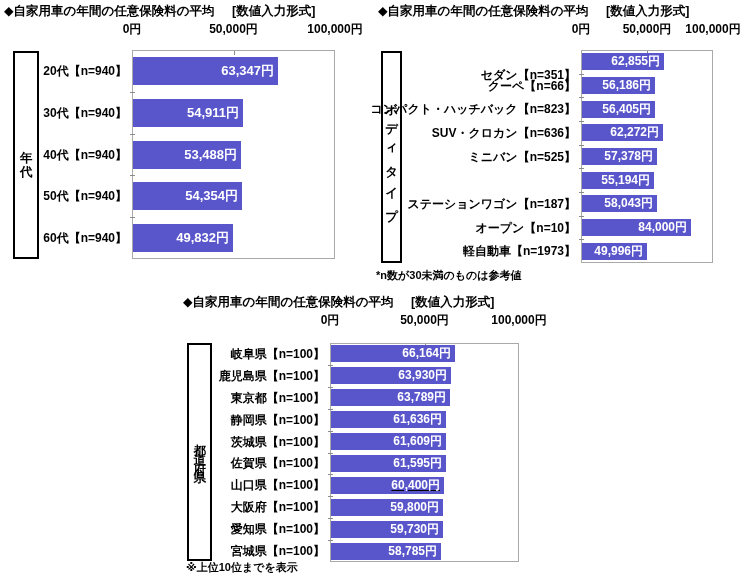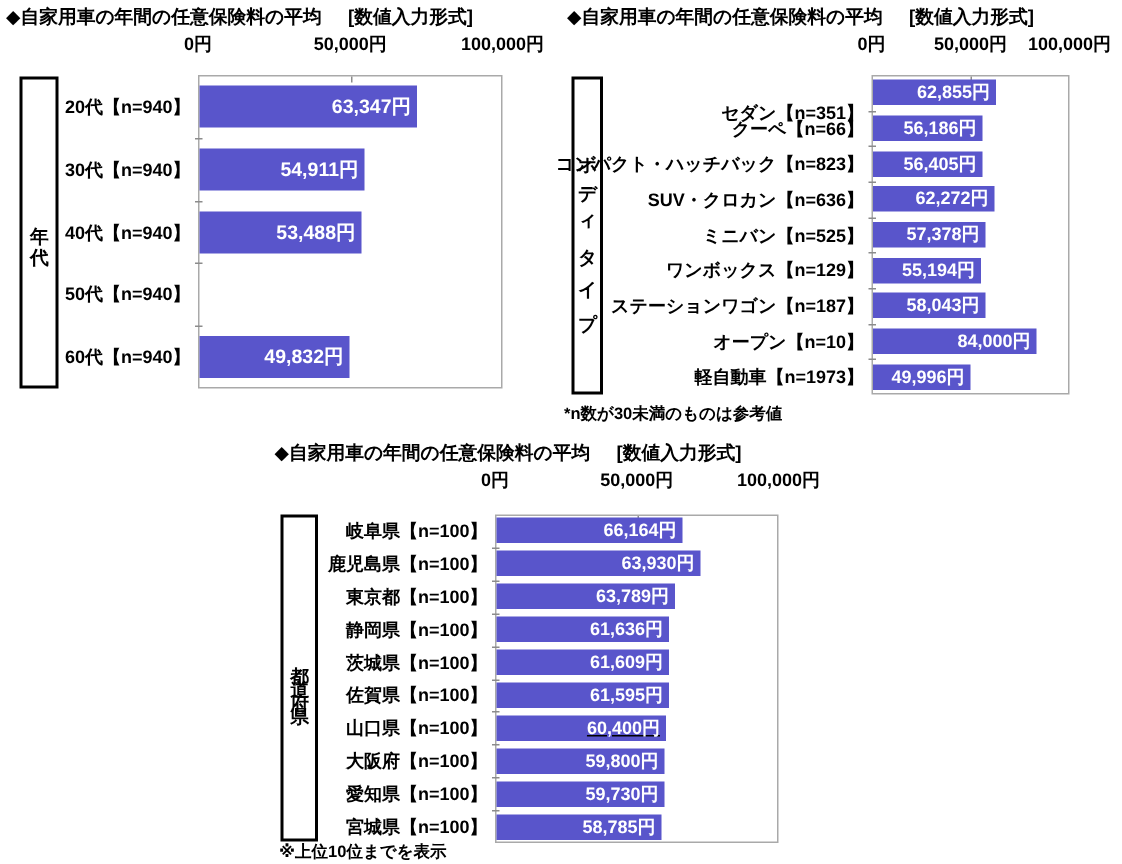--- a/index.html
+++ b/index.html
@@ -42,20 +42,23 @@
           <span class="val" style="font-size: 13px; color: rgb(255, 255, 255);">63,347円</span>
         </div>
         <div class="bar" style="left: 0px; top: 47.7px; width: 110px; height: 28px; background: rgb(89, 85, 203);">
           <span class="val" style="font-size: 13px; color: rgb(255, 255, 255);">54,911円</span>
         </div>
         <div class="tick-row" style="left: -3px; top: 40.8px; background: rgb(140, 140, 140);"></div>
         <div class="bar" style="left: 0px; top: 89.5px; width: 108px; height: 28px; background: rgb(89, 85, 203);">
           <span class="val" style="font-size: 13px; color: rgb(255, 255, 255);">53,488円</span>
         </div>
         <div class="tick-row" style="left: -3px; top: 82.6px; background: rgb(140, 140, 140);"></div>
+        <div class="bar" style="left: 0px; top: 131.3px; width: 109px; height: 28px; background: rgb(89, 85, 203);">
+          <span class="val" style="font-size: 13px; color: rgb(255, 255, 255);">54,354円</span>
+        </div>
         <div class="tick-row" style="left: -3px; top: 124.4px; background: rgb(140, 140, 140);"></div>
         <div class="bar" style="left: 0px; top: 173.1px; width: 100px; height: 28px; background: rgb(89, 85, 203);">
           <span class="val" style="font-size: 13px; color: rgb(255, 255, 255);">49,832円</span>
         </div>
         <div class="tick-row" style="left: -3px; top: 166.2px; background: rgb(140, 140, 140);"></div>
       </div>
 
   <div class="axl" style="left: 132px; top: 21px;">0円</div>
       <div class="axl" style="left: 233.5px; top: 21px;">50,000円</div>
       <div class="axl" style="left: 335px; top: 21px;">100,000円</div>
@@ -114,40 +117,39 @@
       </div>
     <div class="foot" id="foot-1" style="left: 376px; top: 268px;">*n数が30未満のものは参考値</div>
   <div class="axl" style="left: 581px; top: 21px;">0円</div>
       <div class="axl" style="left: 647px; top: 21px;">50,000円</div>
       <div class="axl" style="left: 713px; top: 21px;">100,000円</div>
       <div class="cat" style="right: 172px; top: 67px;">セダン【n=351】</div>
       <div class="cat" style="right: 172px; top: 77.5px;">クーペ【n=66】</div>
       <div class="cat" style="right: 172px; top: 101.167px;">コンパクト・ハッチバック【n=823】</div>
       <div class="cat" style="right: 172px; top: 124.833px;">SUV・クロカン【n=636】</div>
       <div class="cat" style="right: 172px; top: 148.5px;">ミニバン【n=525】</div>
-      <div class="cat" style="right: 172px; top: 172.167px;">ワンボックス【n=129】</div>
       <div class="cat" style="right: 172px; top: 195.833px;">ステーションワゴン【n=187】</div>
       <div class="cat" style="right: 172px; top: 219.5px;">オープン【n=10】</div>
       <div class="cat" style="right: 172px; top: 243.167px;">軽自動車【n=1973】</div>
     </section>
 
   <section class="chart">
     <div class="title" id="title-2" style="left: 183px; top: 294px;">
       <span class="t">◆自家用車の年間の任意保険料の平均</span>
       <span class="f">[数値入力形式]</span>
     </div>
     <div class="gbox" id="box-2" style="left: 187px; top: 343px; width: 25px; height: 218px;">
       <span class="gtext" style="letter-spacing: 9px;">都道府県</span>
     </div>
     <div class="plot" id="plot-2" style="left: 330px; top: 343px; width: 189px; height: 219px; border-color: rgb(169, 169, 169);">
         <div class="tick-mid" style="left: 93.5px; top: 0px; background: rgb(140, 140, 140);"></div>
         <div class="bar" style="left: 0px; top: 1.45px; width: 124px; height: 17px; background: rgb(89, 85, 203);">
           <span class="val" style="font-size: 12px; color: rgb(255, 255, 255);">66,164円</span>
         </div>
-        <div class="bar" style="left: 0px; top: 23.35px; width: 136px; height: 17px; background: rgb(89, 85, 203);">
+        <div class="bar" style="left: 0px; top: 23.35px; width: 120px; height: 17px; background: rgb(89, 85, 203);">
           <span class="val" style="font-size: 12px; color: rgb(255, 255, 255);">63,930円</span>
         </div>
         <div class="tick-row" style="left: -3px; top: 20.9px; background: rgb(140, 140, 140);"></div>
         <div class="bar" style="left: 0px; top: 45.25px; width: 119px; height: 17px; background: rgb(89, 85, 203);">
           <span class="val" style="font-size: 12px; color: rgb(255, 255, 255);">63,789円</span>
         </div>
         <div class="tick-row" style="left: -3px; top: 42.8px; background: rgb(140, 140, 140);"></div>
         <div class="bar" style="left: 0px; top: 67.15px; width: 115px; height: 17px; background: rgb(89, 85, 203);">
           <span class="val" style="font-size: 12px; color: rgb(255, 255, 255);">61,636円</span>
         </div>

